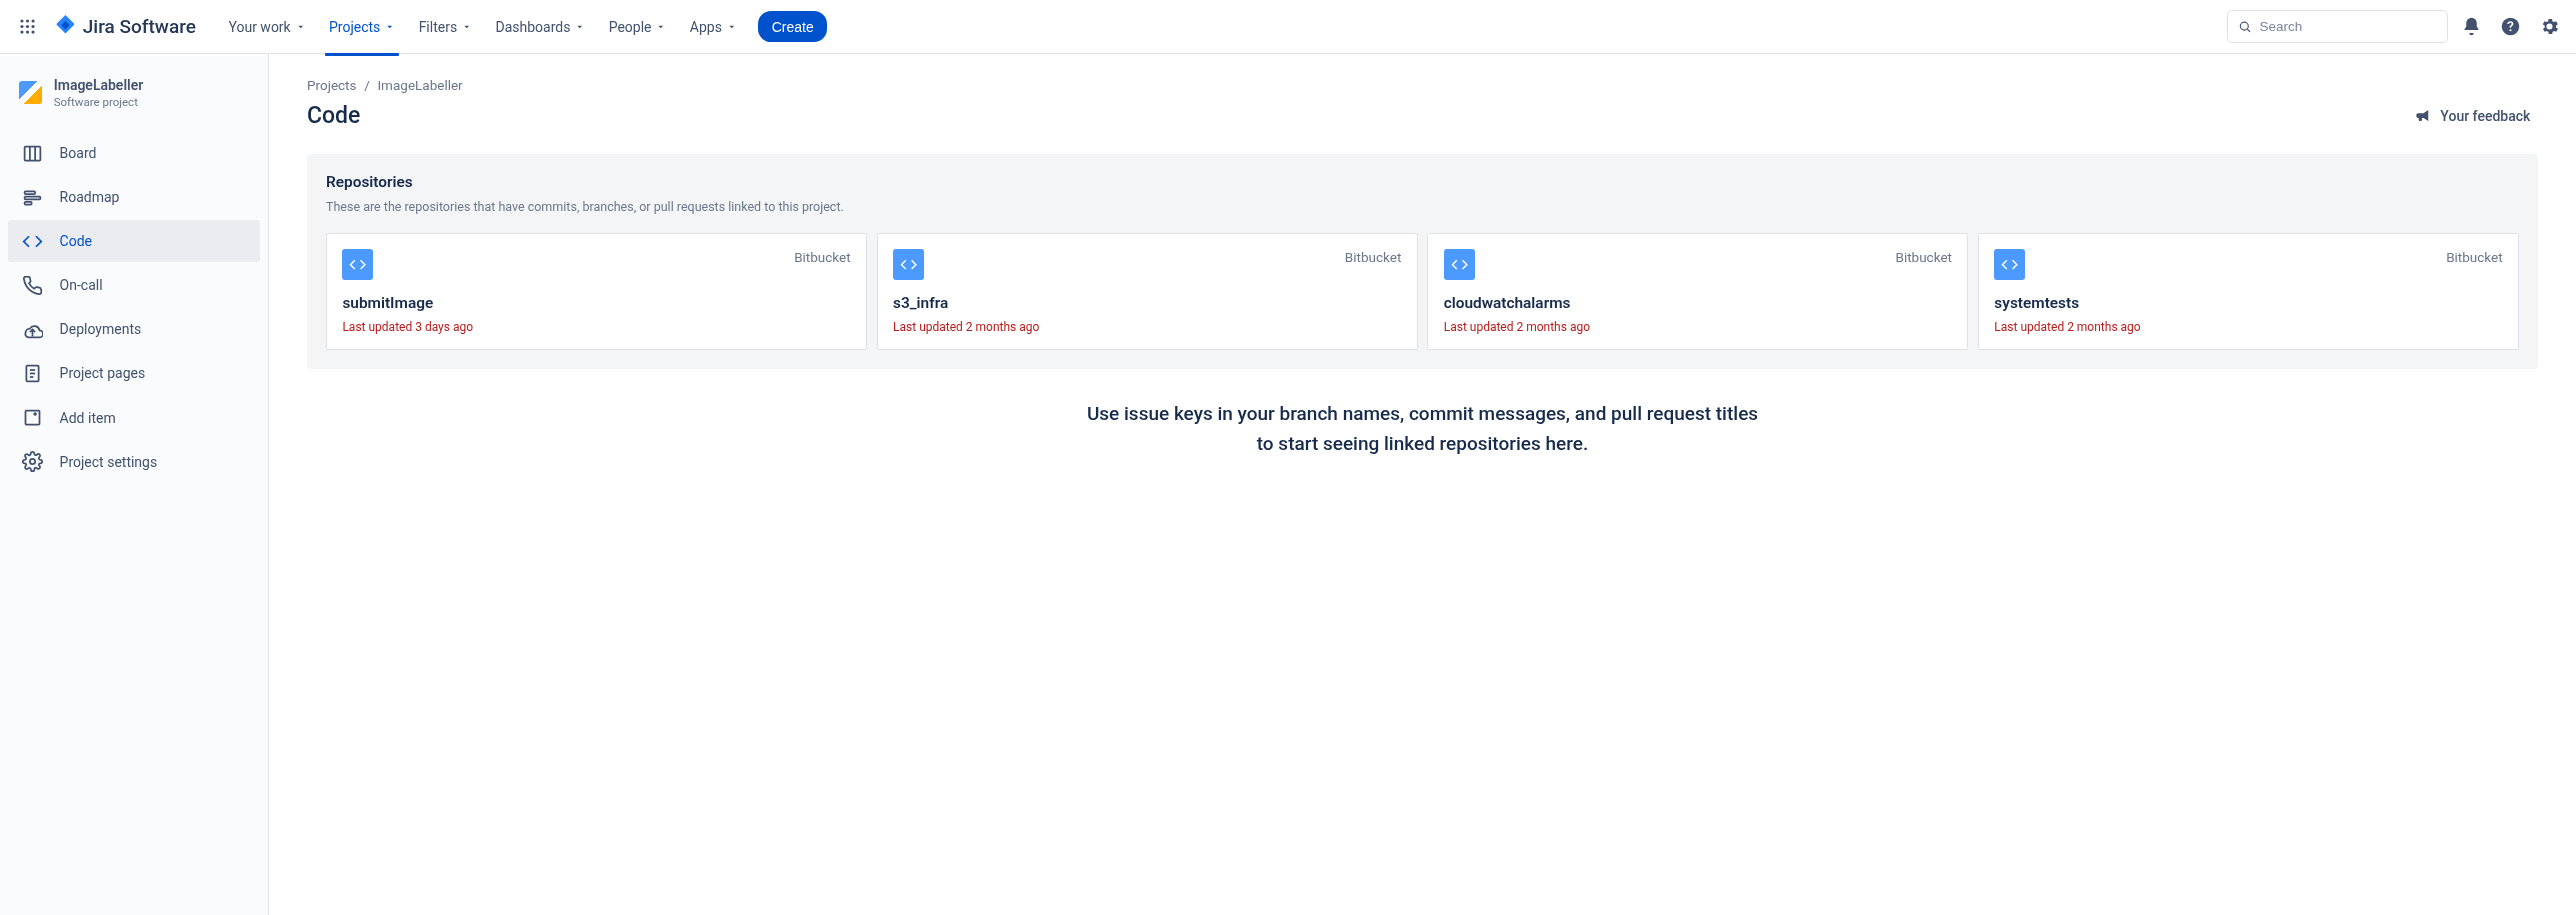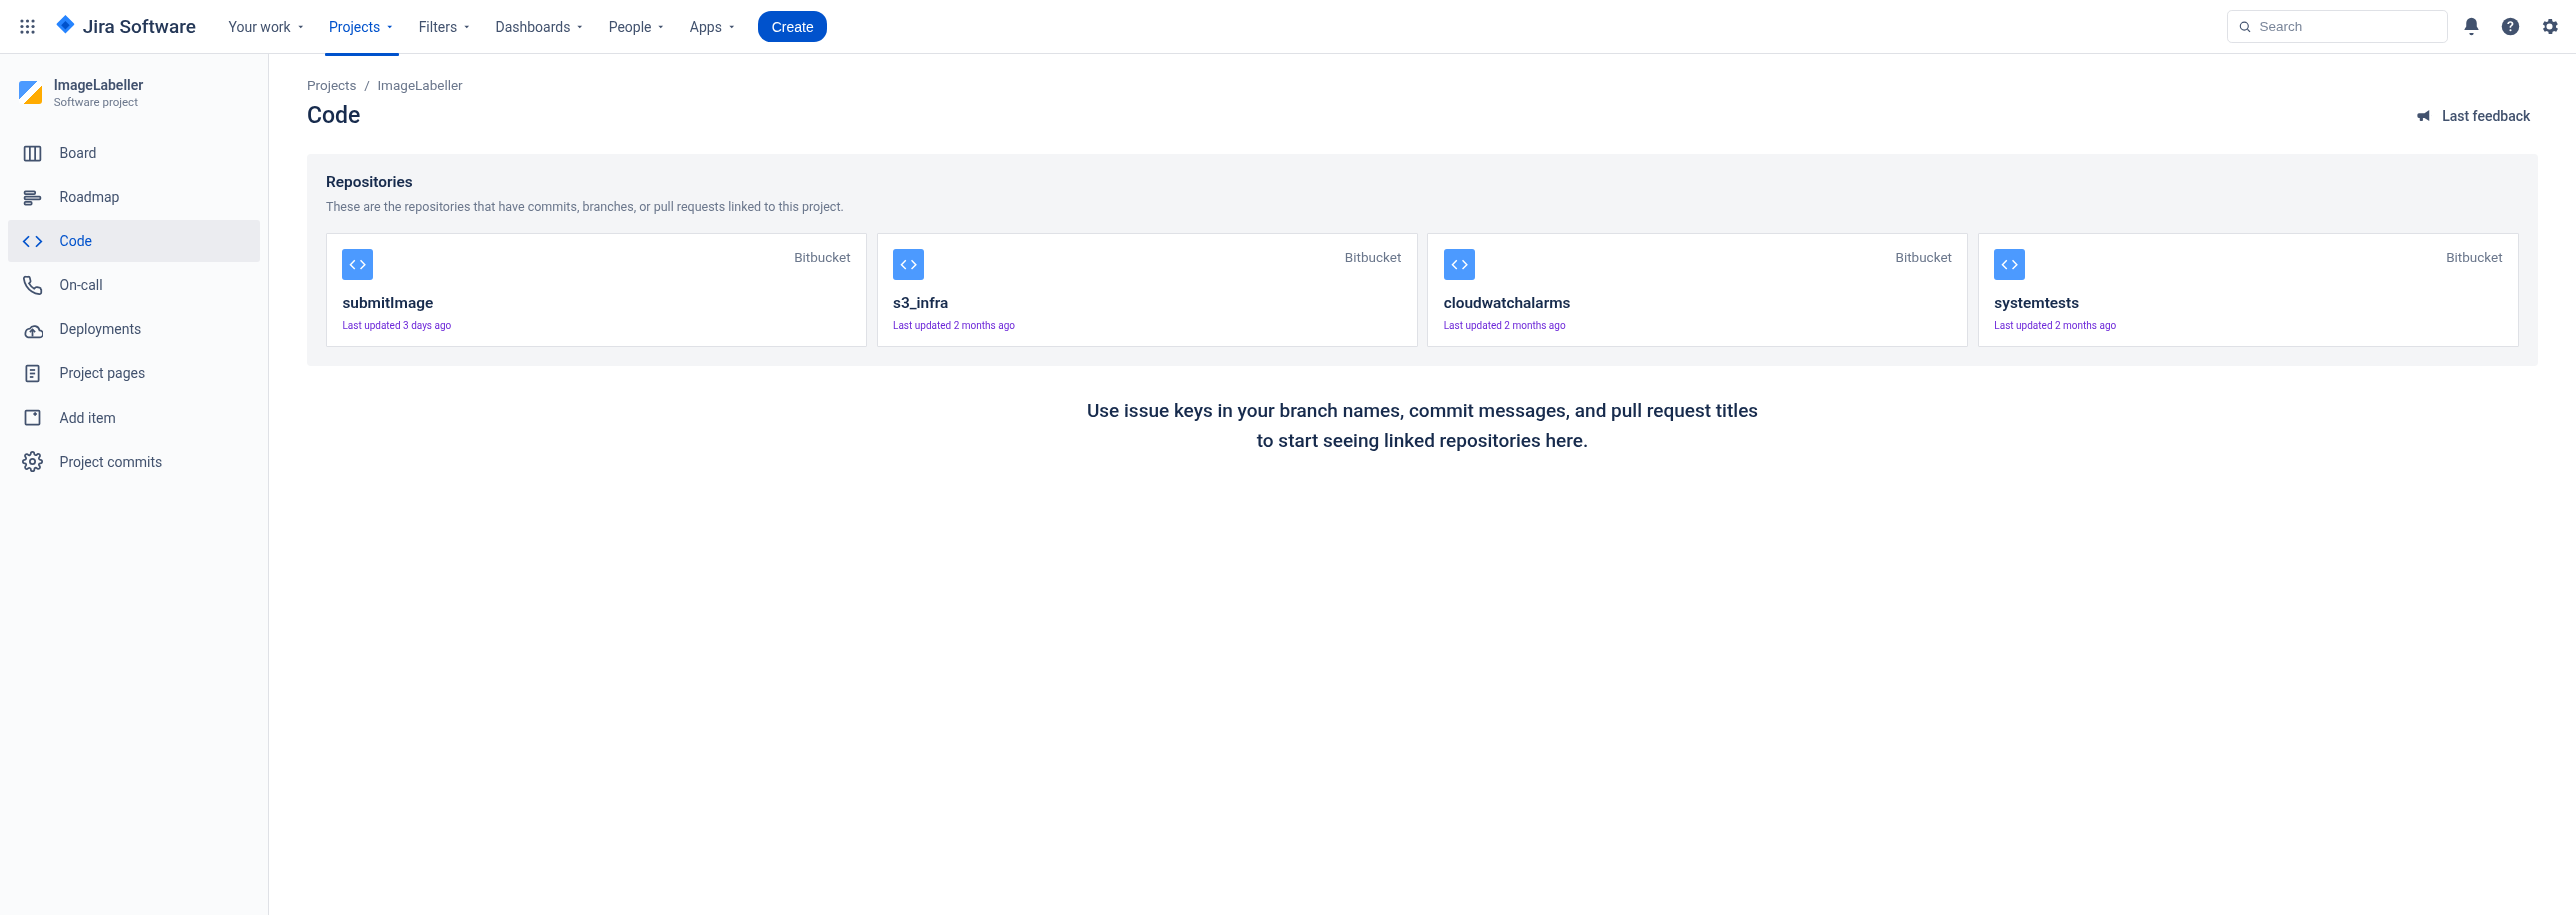--- a/index.html
+++ b/index.html
@@ -44,21 +44,21 @@
 
     .repos-panel { background: #F4F5F7; border-radius: 3.8px; padding: 19px; }
     .repos-title { font-size: 15.4px; font-weight: 600; color: #172B4D; margin-bottom: 7.7px; }
     .repos-desc { font-size: 12.5px; color: #6B778C; margin-bottom: 19px; }
     .repo-cards { display: flex; gap: 9.6px; }
     .repo-card { flex: 1; background: #fff; border: 1px solid #DFE1E6; border-radius: 1px; padding: 15.4px; cursor: pointer; }
     .repo-card-top { display: flex; align-items: flex-start; justify-content: space-between; margin-bottom: 13.5px; }
     .repo-icon { width: 31px; height: 31px; background: #4C9AFF; border-radius: 2.9px; display: flex; align-items: center; justify-content: center; }
     .repo-source { font-size: 13.5px; color: #6B778C; }
     .repo-name { font-size: 15.4px; font-weight: 600; color: #172B4D; margin-bottom: 7.7px; }
-    .repo-updated { font-size: 10px; color: #6d28d9; }
+    .repo-updated { font-size: 12px; color: #b91c1c; }
 
     .cta-text { text-align: center; font-size: 19px; font-weight: 500; color: #172B4D; margin-top: 30px; line-height: 1.6; max-width: 865px; margin-left: auto; margin-right: auto; }
   </style>
 </head>
 <body>
 
 <nav class="top-nav">
   <div class="app-switcher">
     <svg width="19" height="19" viewBox="0 0 24 24" fill="#42526E">
         <circle cx="5" cy="5" r="2"></circle>
@@ -224,38 +224,38 @@
           </span>
         <span>Add item</span>
       </div>
       <div class="sidebar-item">
         <span class="sb-icon">
             <svg width="21" height="21" viewBox="0 0 24 24" fill="none" stroke="#42526E" stroke-width="2">
               <circle cx="12" cy="12" r="3"></circle>
               <path d="M19.4 15a1.7 1.7 0 00.3 1.8l.1.1a2 2 0 11-2.8 2.8l-.1-.1a1.7 1.7 0 00-1.8-.3 1.7 1.7 0 00-1 1.5V21a2 2 0 11-4 0v-.1a1.7 1.7 0 00-1.1-1.5 1.7 1.7 0 00-1.8.3l-.1.1a2 2 0 11-2.8-2.8l.1-.1a1.7 1.7 0 00.3-1.8 1.7 1.7 0 00-1.5-1H3a2 2 0 110-4h.1a1.7 1.7 0 001.5-1.1 1.7 1.7 0 00-.3-1.8l-.1-.1a2 2 0 112.8-2.8l.1.1a1.7 1.7 0 001.8.3H9a1.7 1.7 0 001-1.5V3a2 2 0 114 0v.1a1.7 1.7 0 001 1.5 1.7 1.7 0 001.9-.3l.1-.1a2 2 0 112.8 2.8l-.1.1a1.7 1.7 0 00-.3 1.8V9c.3.6.9 1 1.5 1H21a2 2 0 110 4h-.1a1.7 1.7 0 00-1.5 1z"></path>
             </svg>
           </span>
-        <span>Project commits</span>
+        <span>Project settings</span>
       </div>
     </div>
   </aside>
 
   <main class="content">
     <div class="breadcrumb">
       <a>Projects</a>
       <span>/</span>
       <a>ImageLabeller</a>
     </div>
     <div class="page-header">
       <h1 class="page-title">Code</h1>
       <div class="feedback-btn">
         <svg width="19" height="19" viewBox="0 0 24 24" fill="#42526E">
             <path d="M3 11v2a2 2 0 002 2h1v3a1 1 0 001 1h2a1 1 0 001-1v-3h2l6 4V5l-6 4H5a2 2 0 00-2 2zm18 0a3 3 0 010 2v-2z"></path>
           </svg>
-        <span>Last feedback</span>
+        <span>Your feedback</span>
       </div>
     </div>
 
     <div class="repos-panel">
       <div class="repos-title">Repositories</div>
       <div class="repos-desc">These are the repositories that have commits, branches, or pull requests linked to this project.</div>
       <div class="repo-cards">
 
         <div class="repo-card">
           <div class="repo-card-top">

